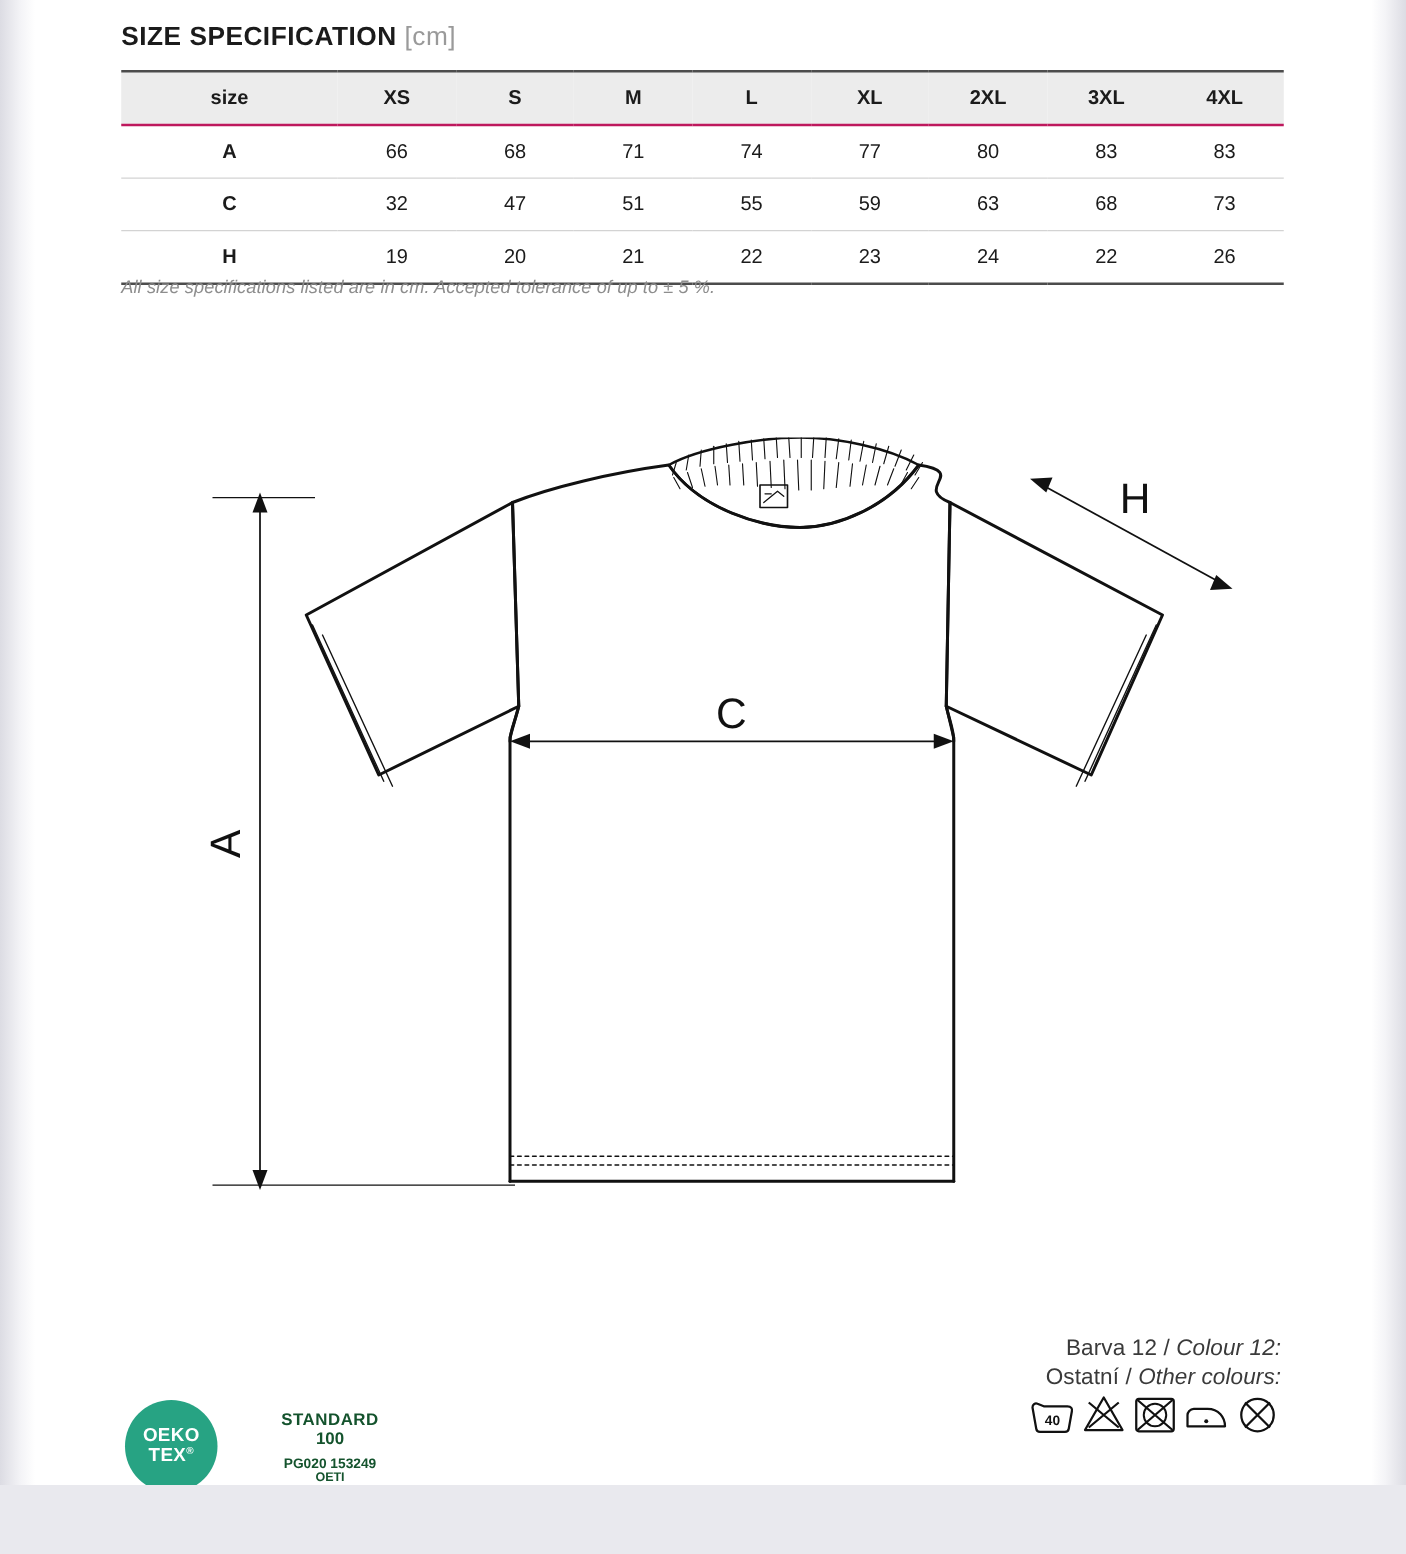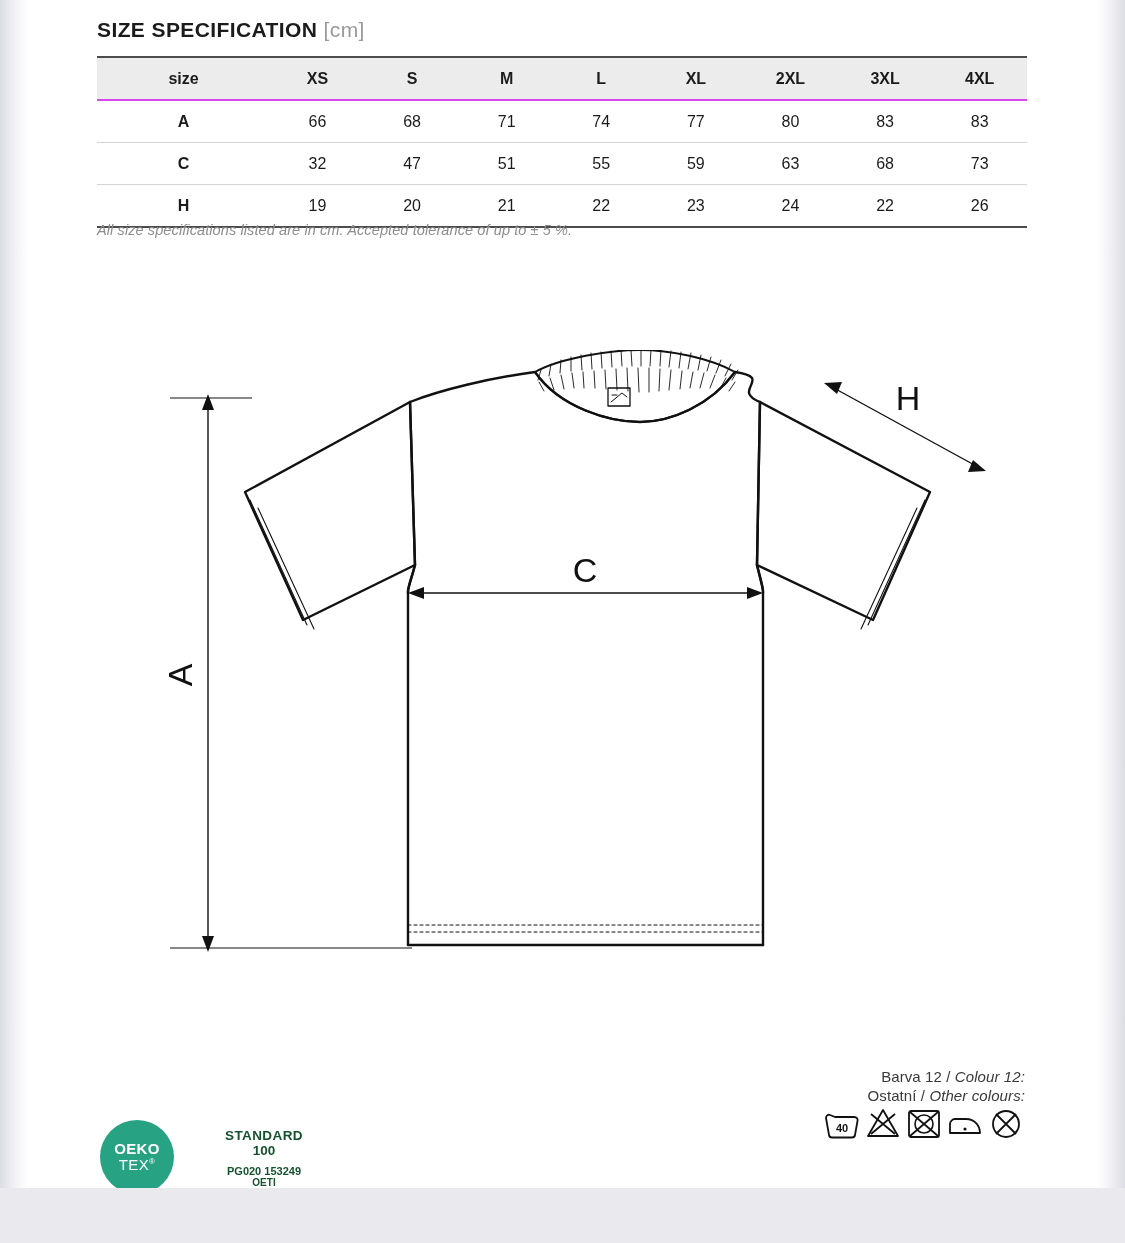--- a/index.html
+++ b/index.html
@@ -66,21 +66,21 @@
     vertical-align: middle;
     font-weight: normal;
   }
   .spec-table thead tr {
     background: #ececec;
   }
   .spec-table thead th {
     font-weight: bold;
     font-size: 16px;
     border-top: 2px solid #4c4c4c;
-    border-bottom: 2px solid #d946ef;
+    border-bottom: 2px solid #be185d;
   }
   .spec-table tbody tr td {
     border-bottom: 1px solid #d3d3d3;
   }
   .spec-table tbody tr:last-child td {
     border-bottom: 2px solid #4c4c4c;
   }
   .spec-table tbody td.rowhead {
     font-weight: bold;
   }
@@ -129,21 +129,21 @@
     border-radius: 50%;
     background: #27a383;
     color: #ffffff;
     display: flex;
     flex-direction: column;
     align-items: center;
     justify-content: center;
     line-height: 1.05;
   }
   .oeko-circle .l1 { font-size: 15px; font-weight: bold; letter-spacing: 0.3px; }
-  .oeko-circle .l2 { font-size: 15px; font-weight: normal; letter-spacing: 0.3px; }
+  .oeko-circle .l2 { font-size: 15px; font-weight: bold; letter-spacing: 0.3px; }
   .oeko-circle .reg { font-size: 8px; vertical-align: super; }
   .oeko-text {
     position: absolute;
     left: 84px;
     top: 10px;
     text-align: center;
     width: 160px;
     color: #14532d;
   }
   .oeko-text .std { font-size: 13.5px; font-weight: bold; letter-spacing: 0.4px; }
@@ -152,21 +152,21 @@
   .oeko-text .inst { font-size: 10px; font-weight: bold; }
 
   .care-block {
     position: absolute;
     right: 100px;
     top: 1068px;
     width: 330px;
     text-align: right;
   }
   .care-label {
-    font-size: 15px;
+    font-size: 18px;
     color: #3a3a3a;
     letter-spacing: 0.1px;
     margin-bottom: 2px;
   }
   .care-label .it { font-style: italic; }
   .care-icons {
     display: flex;
     justify-content: flex-end;
     align-items: center;
     gap: 3px;

